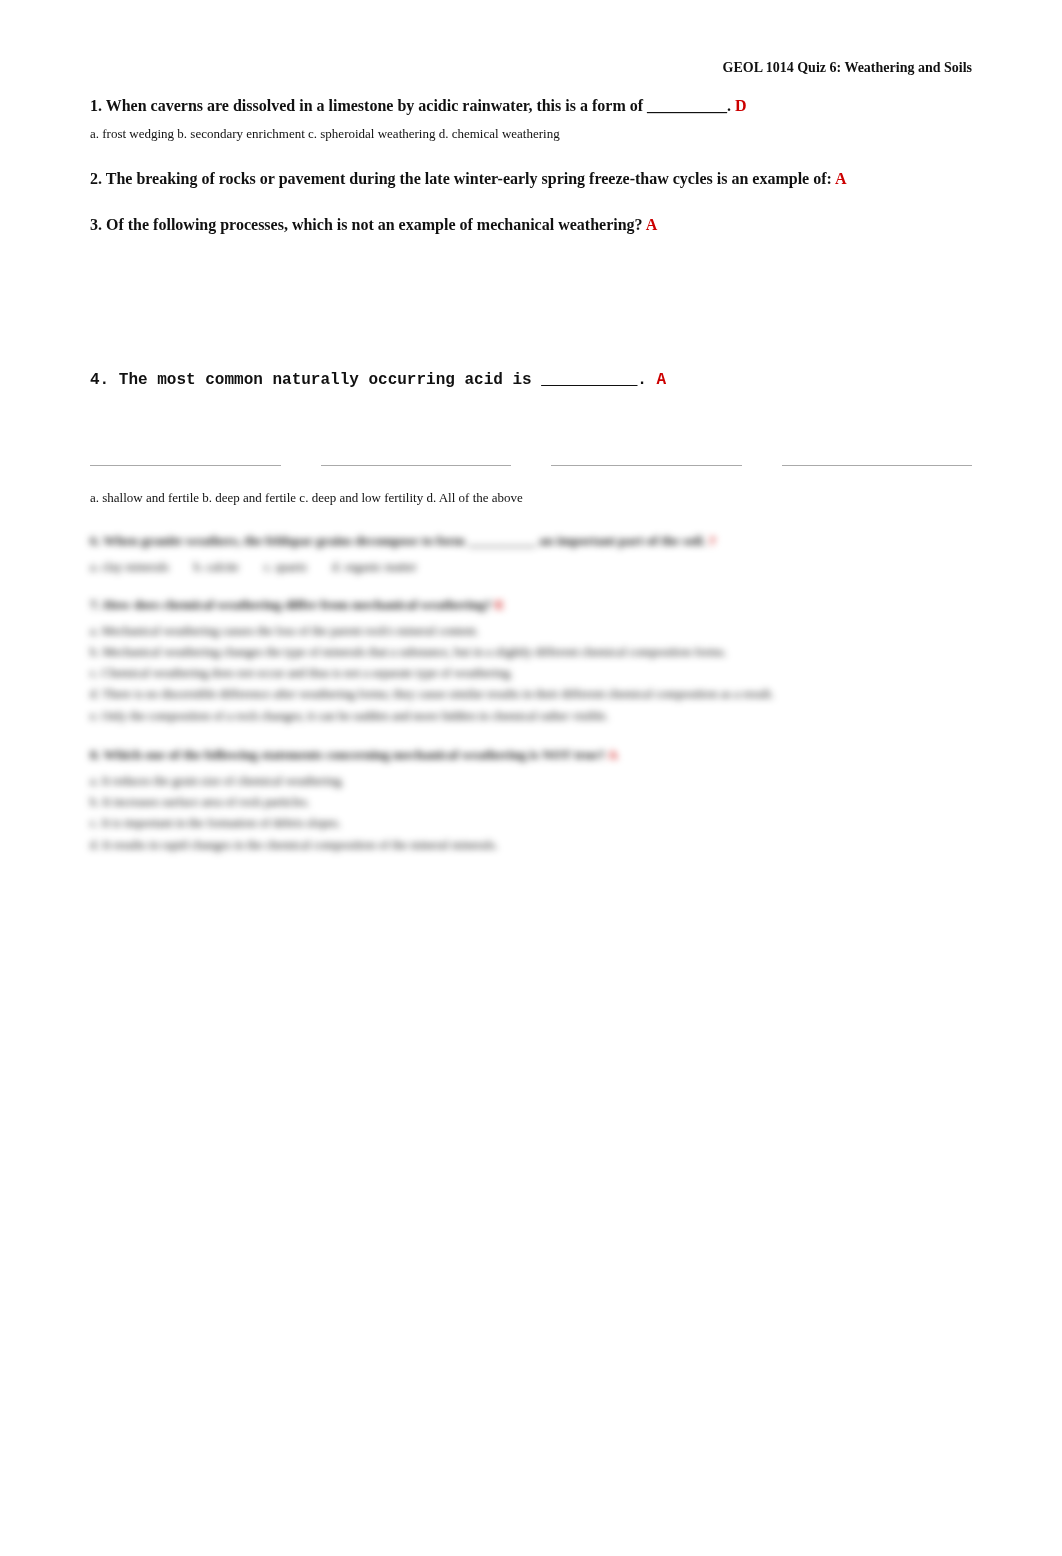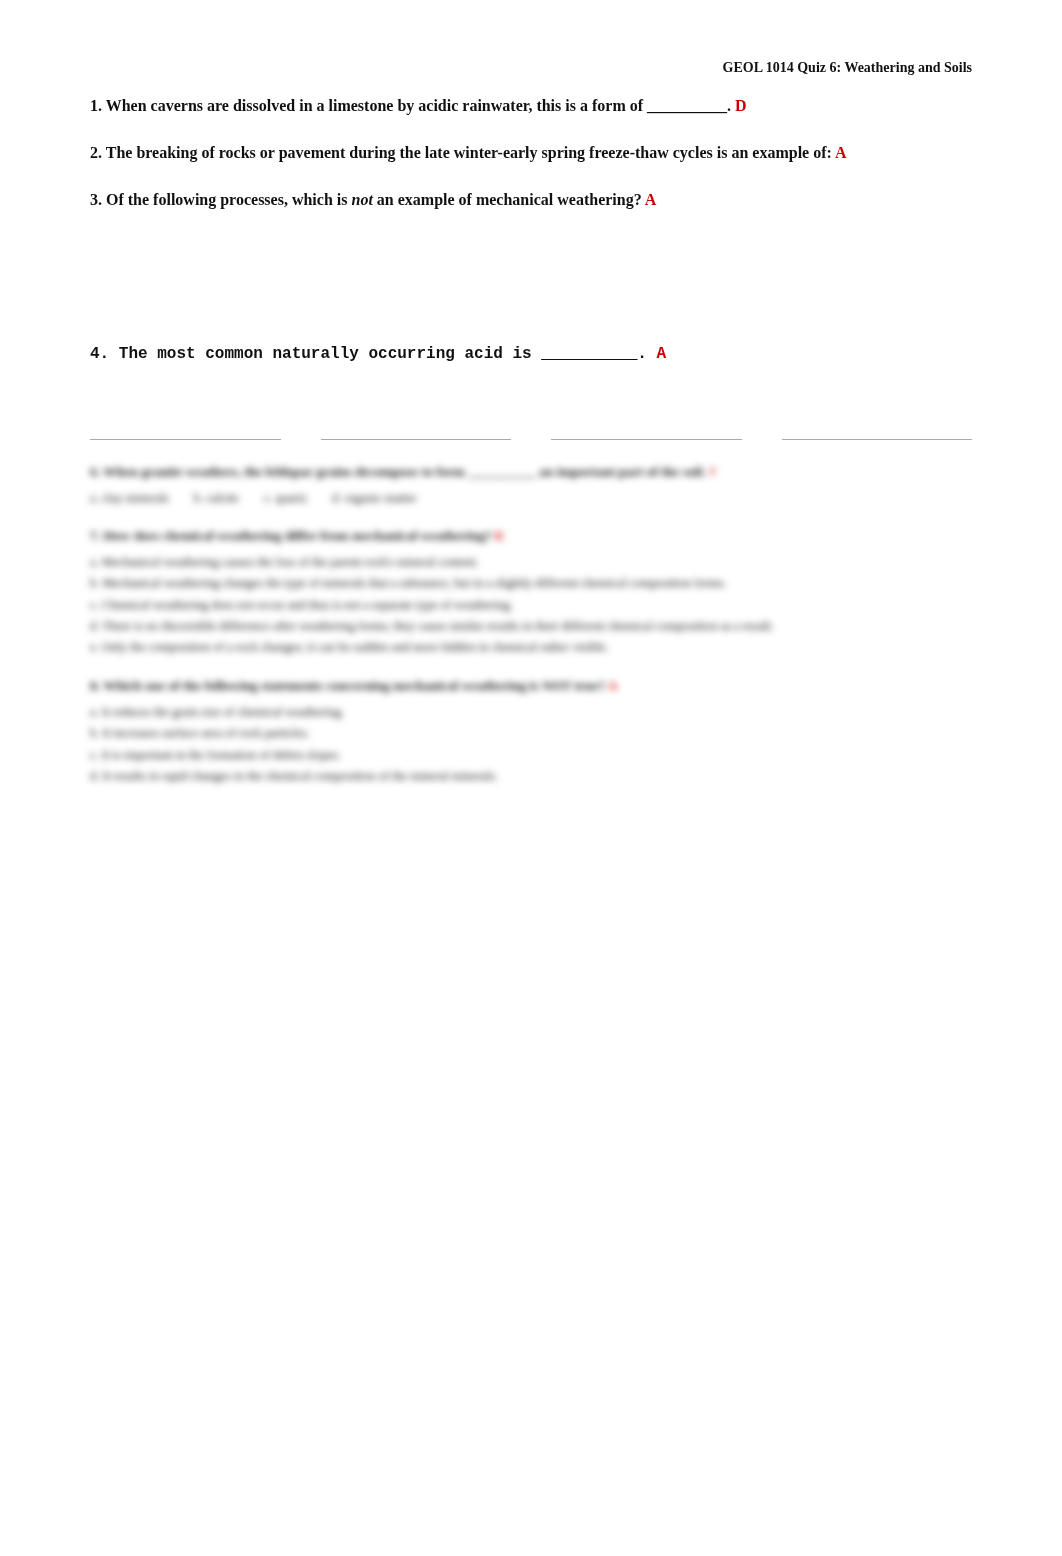--- a/index.html
+++ b/index.html
@@ -35,21 +35,20 @@
       text-decoration: underline;
       font-weight: bold;
     }
     .choices-line {
       font-size: 13px;
       font-weight: normal;
       margin-top: 3px;
       line-height: 1.6;
     }
     .italic-not {
-      font-style: italic;
     }
     .divider-row {
       display: flex;
       gap: 40px;
       margin: 18px 0 22px 0;
     }
     .divider-segment {
       flex: 1;
       border-top: 1px solid #aaa;
       margin-top: 10px;
@@ -77,20 +76,21 @@
 </head>
 <body>
 
 <div class="page-title">GEOL 1014   Quiz 6:  Weathering and Soils</div>
 
 <div class="question-block">
   <div class="question-text">
     <span>1.</span>
     <span> When caverns are dissolved in a limestone by acidic rainwater, this is a form of <span class="blank">__________</span>. <span class="answer-letter">D</span></span>
   </div>
+  <div class="choices-line">a. frost wedging   b. secondary enrichment   c. spheroidal weathering   d. chemical weathering</div>
 </div>
 
 <div class="question-block" style="">
   <div class="question-text">
     <span>2.</span>
     <span> The breaking of rocks or pavement during the late winter-early spring freeze-thaw cycles is an example of: <span class="answer-letter">A</span></span>
   </div>
 </div>
 
 <div class="question-block" style="margin-bottom:130px;">
@@ -108,20 +108,21 @@
 </div>
 
 <div class="divider-row">
   <div class="divider-segment"></div>
   <div class="divider-segment"></div>
   <div class="divider-segment"></div>
   <div class="divider-segment"></div>
 </div>
 
 <div class="question-block">
+  <div class="choices-line">a. shallow and fertile    b. deep and fertile    c. deep and low fertility  d. All of the above</div>
 </div>
 
 <div class="question-block blurred-block">
   <div class="question-text">
     6. When granite weathers, the feldspar grains decompose to form __________ an important part of the soil. <span class="answer-letter">?</span>
   </div>
   <div class="choices-line">
     a. clay minerals &nbsp;&nbsp;&nbsp;&nbsp;&nbsp;&nbsp; b. calcite &nbsp;&nbsp;&nbsp;&nbsp;&nbsp;&nbsp; c. quartz &nbsp;&nbsp;&nbsp;&nbsp;&nbsp;&nbsp; d. organic matter
   </div>
 </div>

